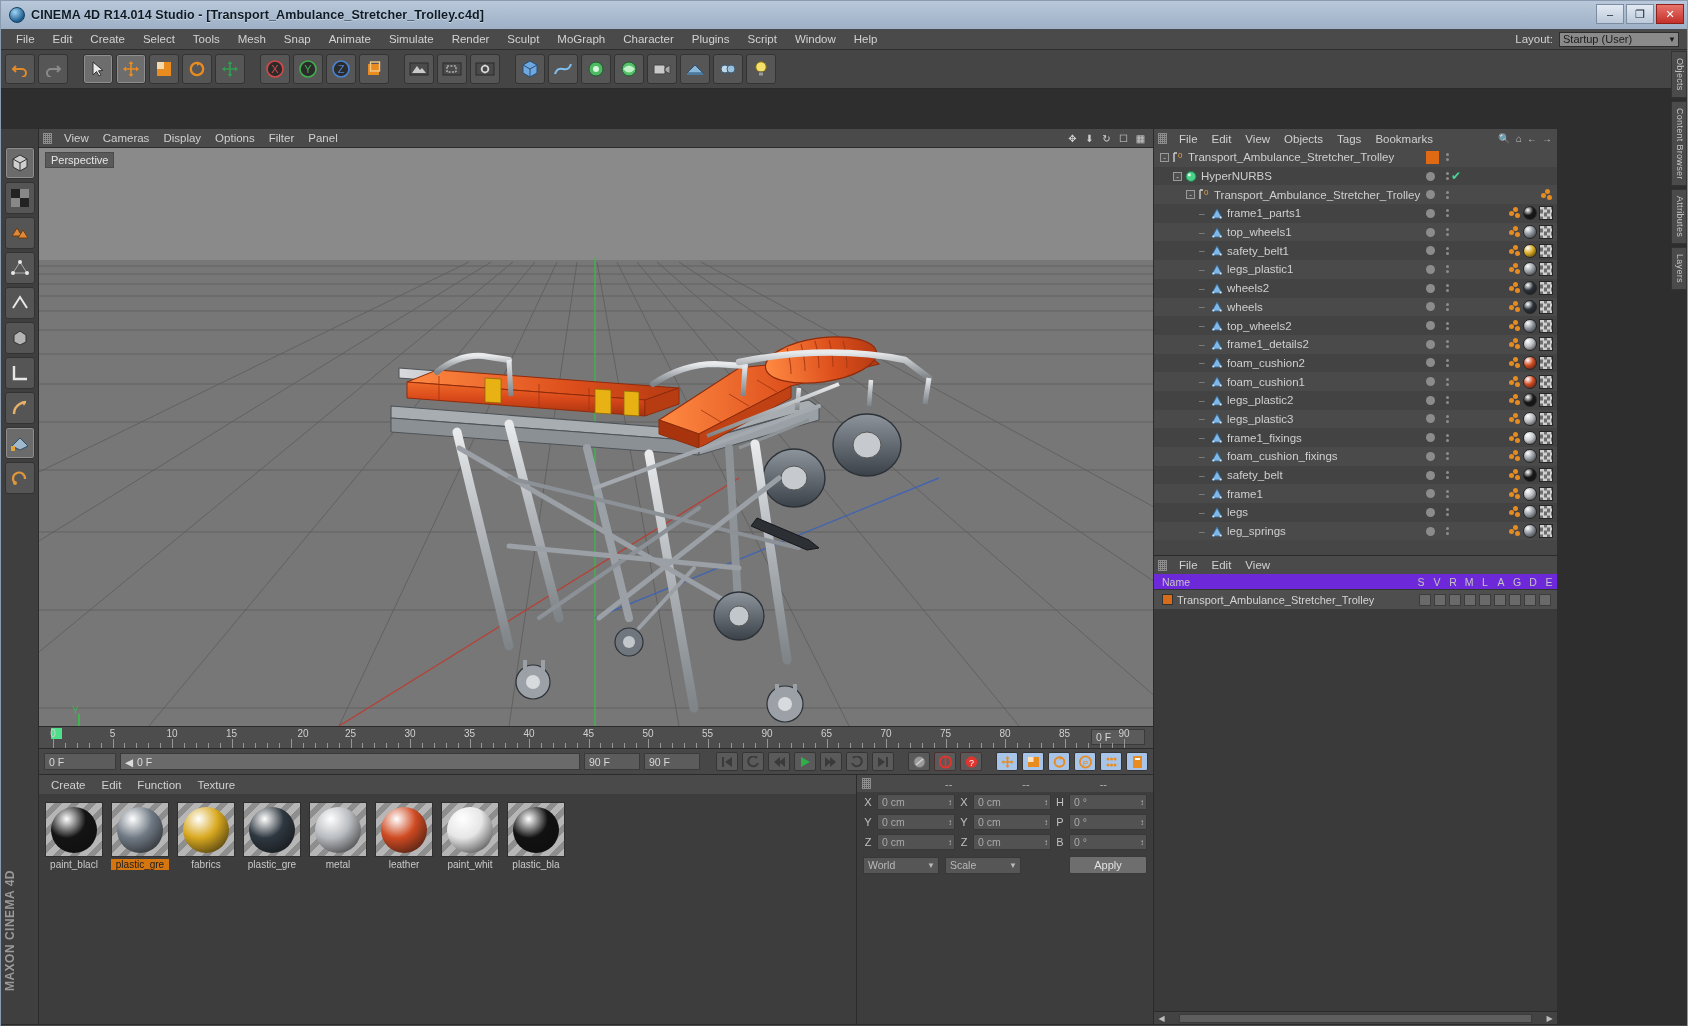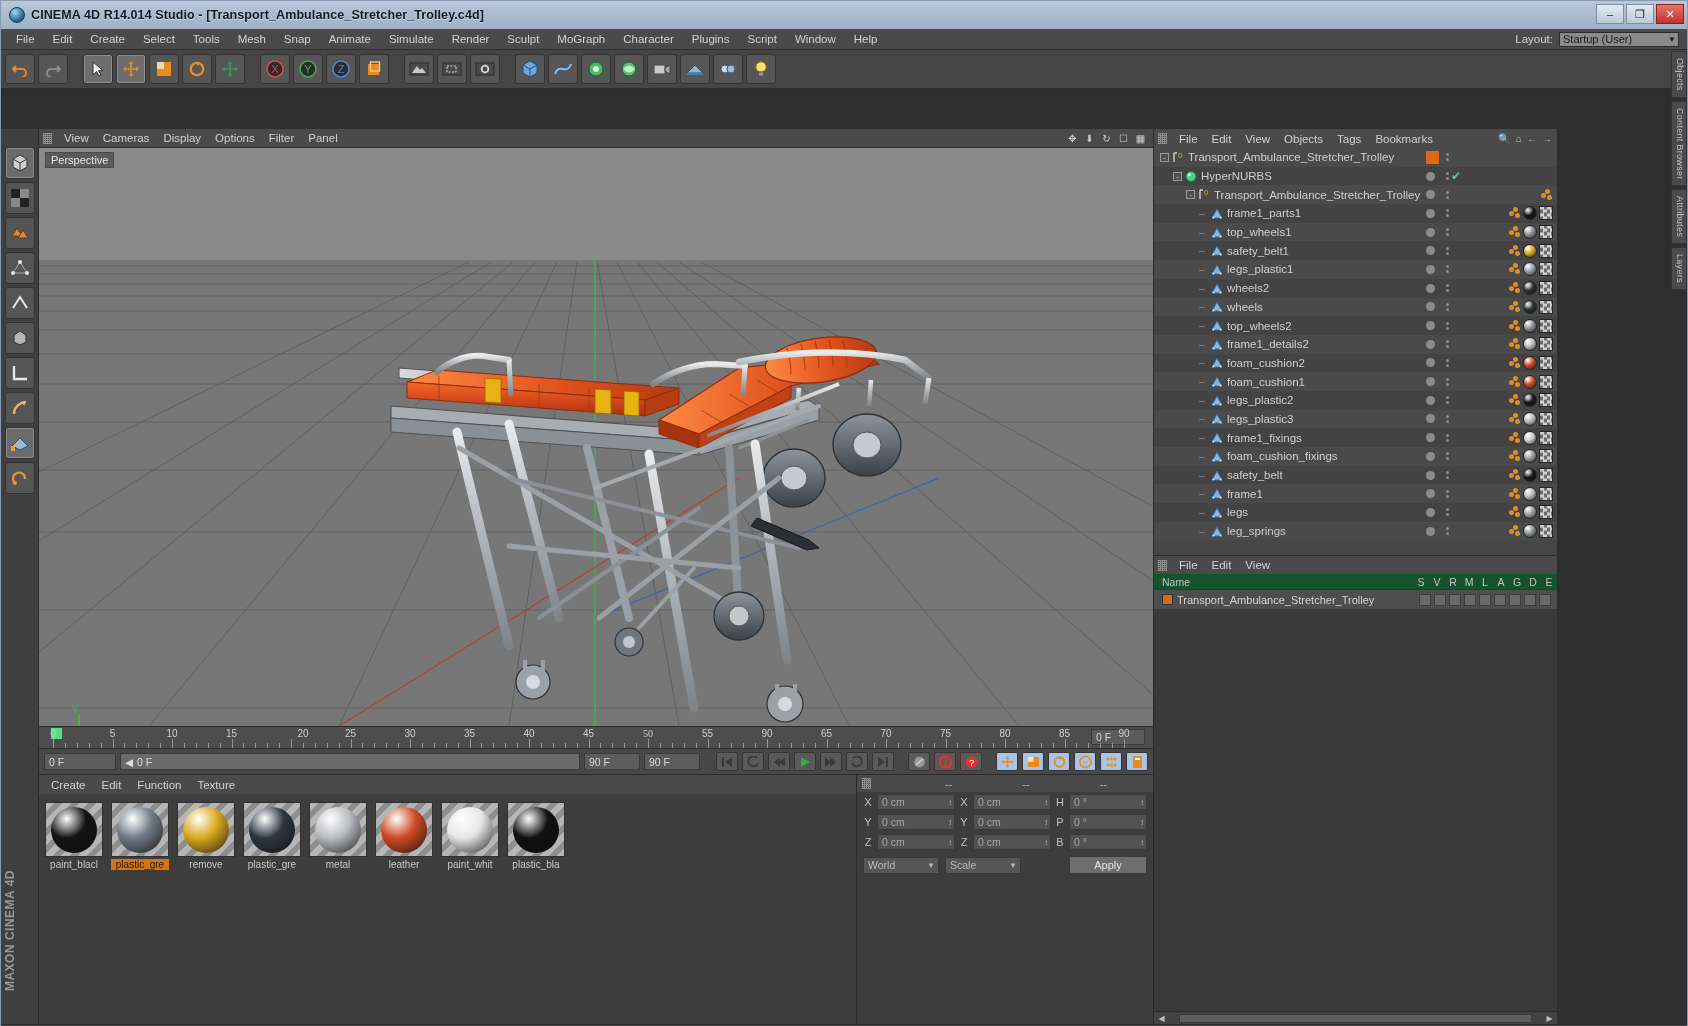--- a/index.html
+++ b/index.html
@@ -186,21 +186,21 @@
      background:repeating-conic-gradient(#cfcfcf 0% 25%, #6e6e6e 0% 50%) 0/7px 7px;
      border:1px solid #262626; }
 
   
   #attrhdr { height:19px; background:#4a4a4a; display:flex; align-items:center;
      padding-left:4px; border-top:1px solid #2b2b2b; }
   #attrhdr .grip { width:9px; height:11px; margin-right:5px;
      background-image:repeating-linear-gradient(0deg,#8d8d8d 0 1px,transparent 1px 2px),
                       repeating-linear-gradient(90deg,#8d8d8d 0 1px,transparent 1px 2px); }
   #attrhdr .mi { padding:1px 7px; font-size:11.5px; color:#d0d0d0; }
-  #layercols { height:16px; background:#14532d; display:flex; align-items:center;
+  #layercols { height:16px; background:#6d28d9; display:flex; align-items:center;
      font-size:10.5px; color:#c4c4c4; border-bottom:1px solid #333; }
   #layercols .nmc { padding-left:8px; flex:1; }
   #layercols .c { width:16px; text-align:center; }
   #layerrow { height:19px; background:#4e4e4e; display:flex; align-items:center;
      font-size:11px; color:#d4d4d4; }
   #layerrow .sq { width:11px; height:11px; background:#d76b1c; margin:0 4px 0 8px;
      border:1px solid #333; }
   #layerrow .icons { margin-left:auto; display:flex; gap:3px; padding-right:6px; }
   #layerrow .icons span { width:12px; height:12px; background:#6a6a6a;
      border:1px solid #3c3c3c; }
@@ -745,21 +745,21 @@
           <div class="tick" style="left: 513.8px; height: 5px;"></div>
           <div class="tick" style="left: 525.7px; height: 5px;"></div>
           <div class="tick" style="left: 537.6px; height: 5px;"></div>
           <div class="tick" style="left: 549.5px; height: 9px;"></div>
           <div class="tl-num" style="left: 549.5px;">45</div>
           <div class="tick" style="left: 561.4px; height: 5px;"></div>
           <div class="tick" style="left: 573.3px; height: 5px;"></div>
           <div class="tick" style="left: 585.2px; height: 5px;"></div>
           <div class="tick" style="left: 597.1px; height: 5px;"></div>
           <div class="tick" style="left: 609px; height: 9px;"></div>
-          <div class="tl-num" style="left: 609px; font-family: Liberation Serif, serif;">50</div>
+          <div class="tl-num" style="left: 609px;">50</div>
           <div class="tick" style="left: 620.9px; height: 5px;"></div>
           <div class="tick" style="left: 632.8px; height: 5px;"></div>
           <div class="tick" style="left: 644.7px; height: 5px;"></div>
           <div class="tick" style="left: 656.6px; height: 5px;"></div>
           <div class="tick" style="left: 668.5px; height: 9px;"></div>
           <div class="tl-num" style="left: 668.5px;">55</div>
           <div class="tick" style="left: 680.4px; height: 5px;"></div>
           <div class="tick" style="left: 692.3px; height: 5px;"></div>
           <div class="tick" style="left: 704.2px; height: 5px;"></div>
           <div class="tick" style="left: 716.1px; height: 5px;"></div>
@@ -934,21 +934,21 @@
               <div class="mat sel">
                 <div class="ball">
                   <i style="background: radial-gradient(circle at 34% 26%, rgb(255, 255, 255) 0%, rgb(112, 122, 133) 42%, rgb(13, 13, 13) 108%);"></i>
                 </div>
                 <div class="nm">plastic_gre</div>
               </div>
               <div class="mat">
                 <div class="ball">
                   <i style="background: radial-gradient(circle at 34% 26%, rgb(255, 255, 255) 0%, rgb(216, 168, 31) 42%, rgb(13, 13, 13) 108%);"></i>
                 </div>
-                <div class="nm">remove</div>
+                <div class="nm">fabrics</div>
               </div>
               <div class="mat">
                 <div class="ball">
                   <i style="background: radial-gradient(circle at 34% 26%, rgb(255, 255, 255) 0%, rgb(46, 55, 64) 42%, rgb(13, 13, 13) 108%);"></i>
                 </div>
                 <div class="nm">plastic_gre</div>
               </div>
               <div class="mat">
                 <div class="ball">
                   <i style="background: radial-gradient(circle at 34% 26%, rgb(255, 255, 255) 0%, rgb(185, 188, 192) 42%, rgb(13, 13, 13) 108%);"></i>

